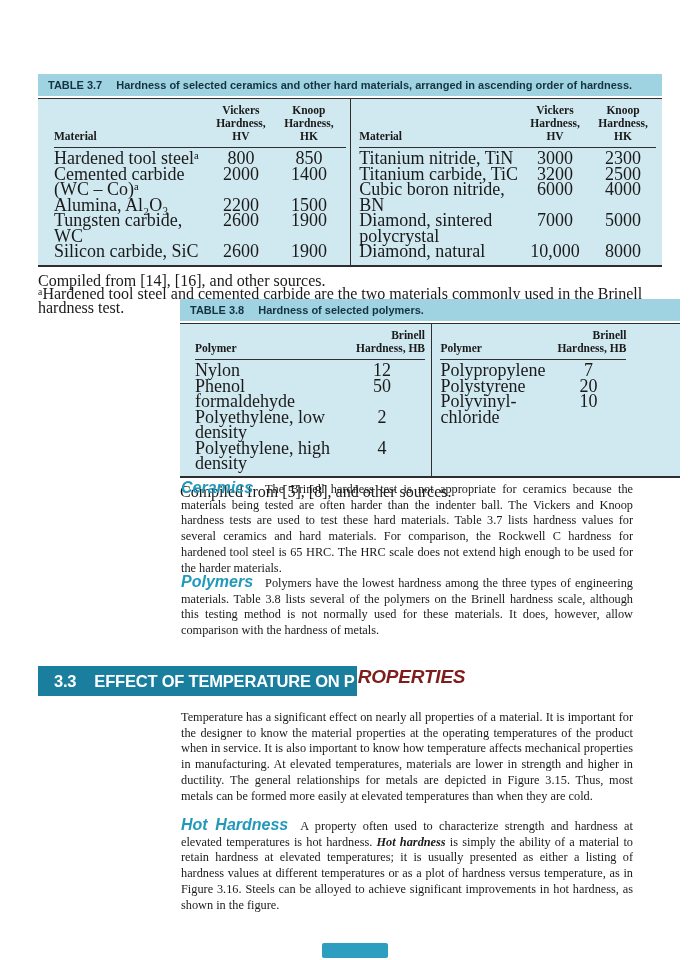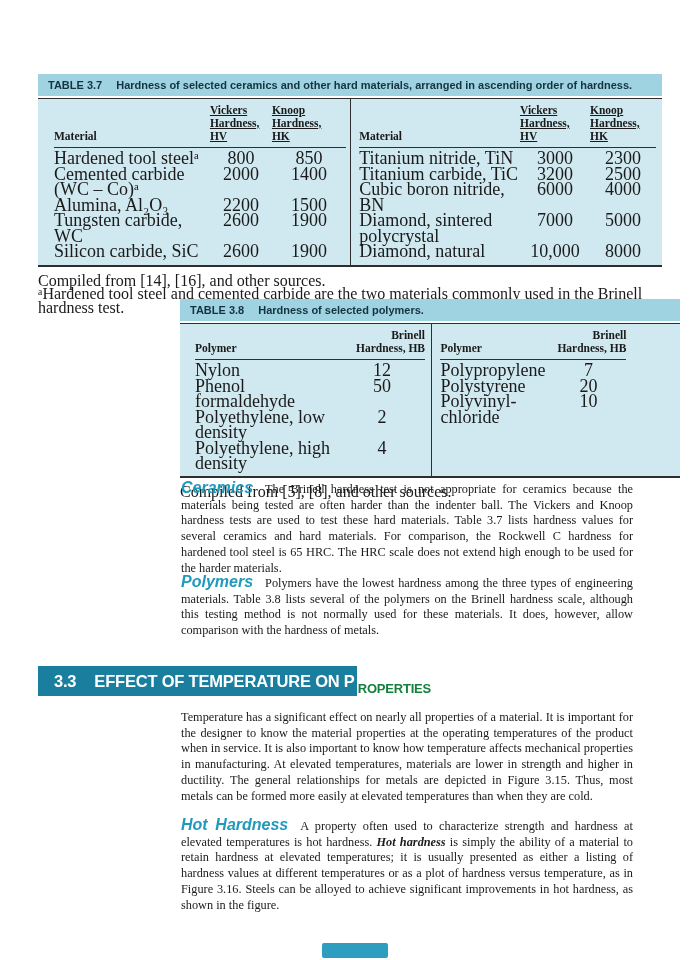--- a/index.html
+++ b/index.html
@@ -20,21 +20,21 @@
   .tbar .tlabel { margin-right:14px; }
   .tbodyarea {
     background:#d0e8ef; border-top:1.5px solid #2e2e2e; border-bottom:2.2px solid #2e2e2e;
     display:flex; align-items:stretch;
   }
   .tdivider { width:1.4px; background:#2e2e2e; }
   .thalf { display:grid; align-content:start; }
   .th {
     font-weight:bold; font-size:11.5px; line-height:13px; align-self:end; padding-bottom:4px;
   }
-  .th.num { text-align:left; white-space:pre-line;text-decoration:underline; }
+  .th.num { text-align:center; white-space:pre-line; }
   .th.rnum { text-align:right; white-space:pre-line; }
   .hrule { border-top:1.4px solid #2e2e2e; margin-bottom:3px; }
   .sp3 { grid-column:span 3; }
   .sp2 { grid-column:span 2; }
   .td { font-size:18px; line-height:15.5px; }
   .td.num { text-align:center; }
   .fnote { font-size:16px; line-height:13.5px; margin-top:7px; }
   .fnote + .fnote { margin-top:0; }
   
   .t37 { left:38px; top:74px; width:624px; }
@@ -49,30 +49,30 @@
   .runin {
     font-family:"Liberation Sans",sans-serif; font-weight:bold; font-size:16px;
     color:#2199bb; margin-right:12px;font-style:italic;
   }
   .bi { font-weight:bold; font-style:italic; }
   .p-ceramics { left:181px; top:480px; width:452px; }
   .p-polymers { left:181px; top:574px; width:452px; }
   .p-temp     { left:181px; top:710px; width:452px; }
   .p-hot      { left:181px; top:817px; width:452px; }
   
-  .sechead { position:absolute; left:38px; top:666px; display:flex; align-items:flex-end; }
+  .sechead { position:absolute; left:38px; top:666px; display:flex; align-items:flex-start; }
   .secbar {
     background:#1a7f9e; color:#ffffff; height:30px; display:flex; align-items:center;
     font-family:"Liberation Sans",sans-serif; font-weight:bold; font-size:16.5px;
     padding:0 2px 0 16px; letter-spacing:-0.2px;
   }
   .secbar .secnum { margin-right:18px; }
   .ghost {
-    font-family:"Liberation Sans",sans-serif; font-weight:bold; font-size:13px;
-    color:#15803d; letter-spacing:-0.2px; margin-left:1px;
+    font-family:"Liberation Sans",sans-serif; font-weight:bold; font-size:19px;
+    color:#7f1d1d; letter-spacing:-0.2px; margin-left:1px;font-style:italic;
   }
   
   .fragment {
     position:absolute; left:322px; top:943px; width:66px; height:15px;
     background:#2d9ec0; border-radius:2px;
   }
 </style>
 </head>
 <body>
 

